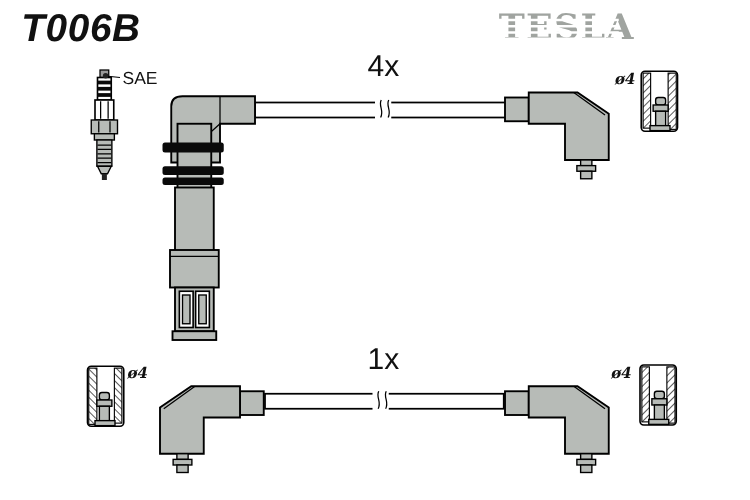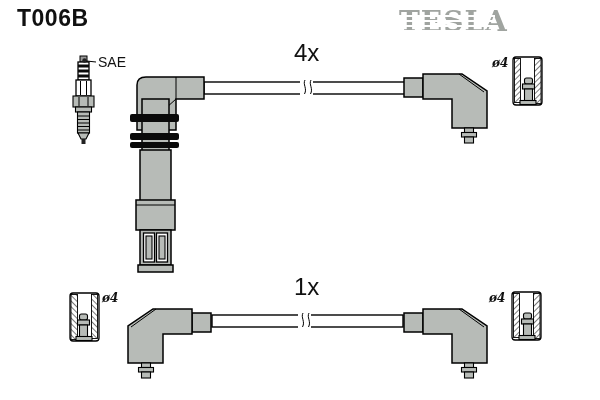--- a/index.html
+++ b/index.html
@@ -1,22 +1,22 @@
 <!DOCTYPE html>
 <html style="--part-gray: #b7bbb7; --logo-gray: #a0a4a0; --outline: #000000; --background: #ffffff;"><head>
 <meta charset="utf-8">
 <style>
   html,body { margin:0; padding:0; background:#fff; }
   .page {
     position:relative; width:600px; height:400px; background:var(--background,#fff);
     overflow:hidden; font-family:"Liberation Sans", sans-serif;
   }
   .title {
-    position:absolute; left:17px; top:5px; font-size:23px; font-weight:bold;
-    color:#111; letter-spacing:.5px;
+    position:absolute; left:17px; top:5px; font-size:31px; font-weight:bold;
+    color:#111; letter-spacing:.5px;font-style:italic;
   }
   .subtitle {
     position:absolute; left:18px; top:35px; font-size:10px; color:#111; letter-spacing:.3px;
   }
   .logo { position:absolute; left:399px; top:6px; width:96px; height:31px; }
   .logo-text {
     display:block; font-family:"DejaVu Serif", serif; font-weight:bold; font-size:28px;
     line-height:31px; color:var(--logo-gray,#a0a4a0); letter-spacing:1px;
   }
   .stripe { position:absolute; left:0; width:100%; height:1.6px; background:#fff; }

